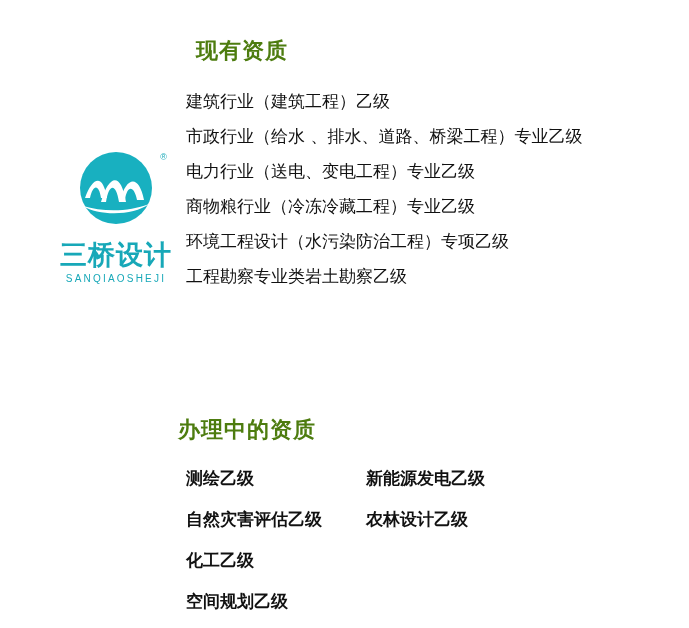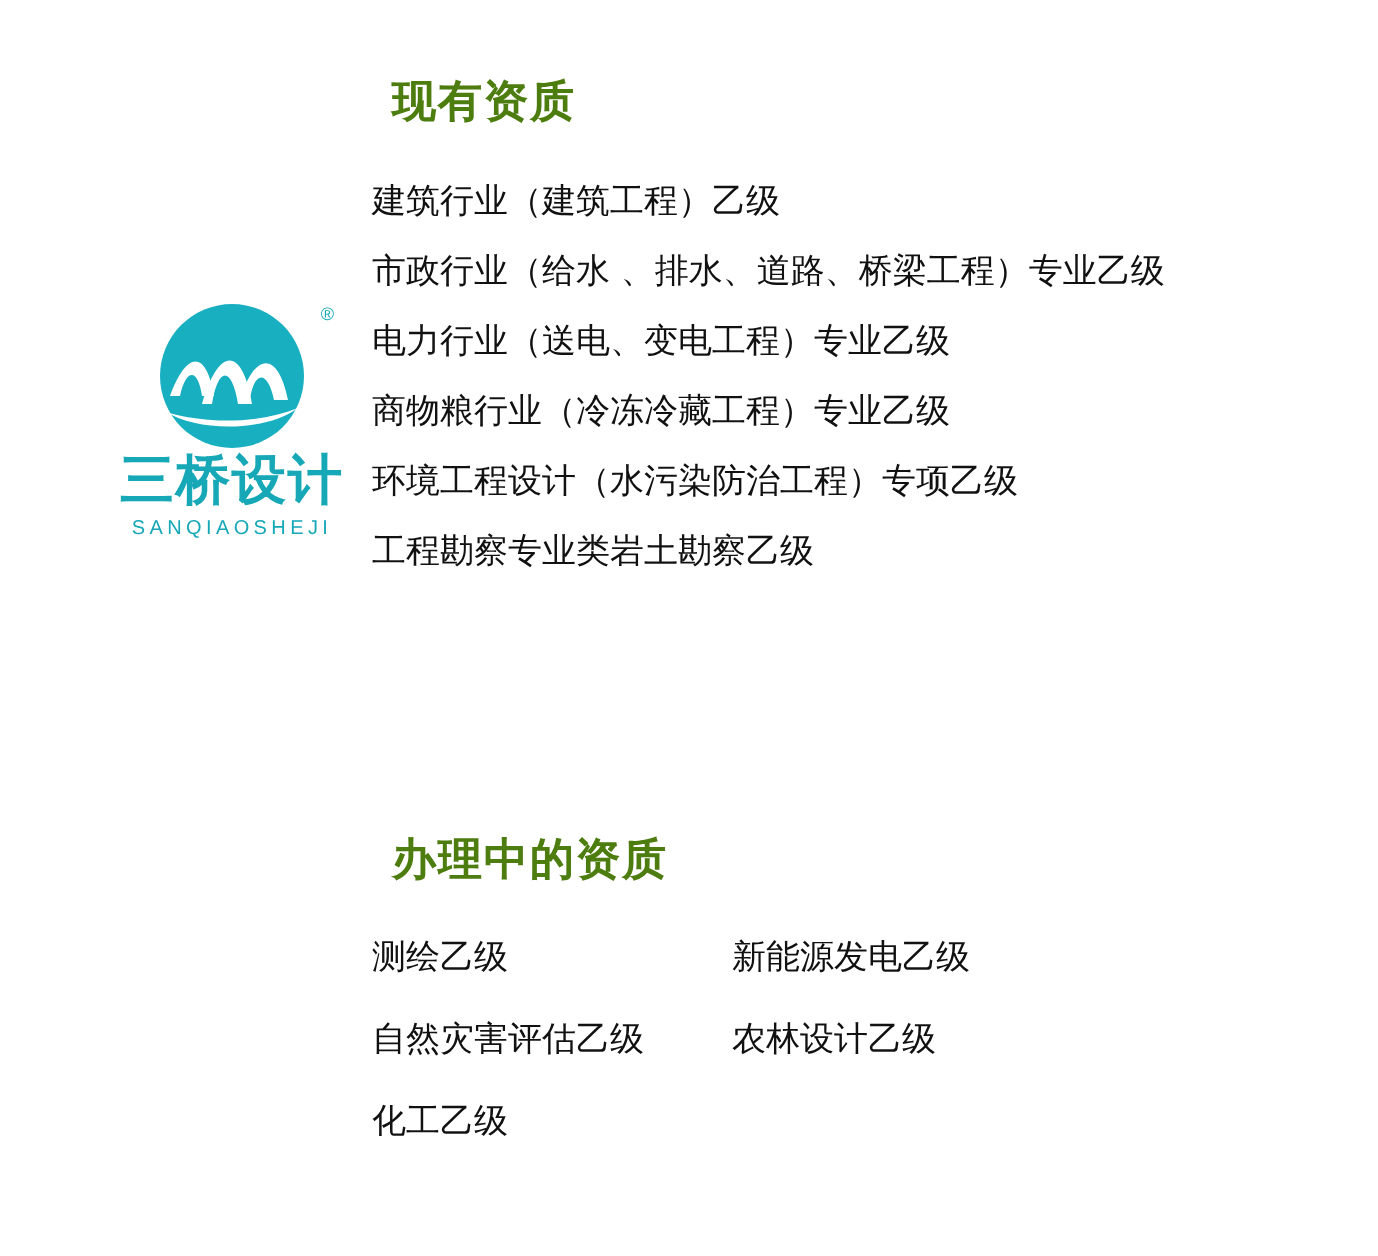--- a/index.html
+++ b/index.html
@@ -39,21 +39,21 @@
   }
   .logo-r {
     position: absolute;
     right: 2px;
     top: 2px;
     font-size: 9px;
     color: #17a8b8;
     font-family: "Liberation Sans", sans-serif;
   }
   .logo-name {
-    margin-top: 0;
+    margin-top: 14px;
     font-size: 27px;
     font-weight: bold;
     color: #17a8b8;
     letter-spacing: 1px;
     font-family: "DejaVu Sans", "Liberation Sans", sans-serif;
     line-height: 1.1;
   }
   .logo-pinyin {
     margin-top: 3px;
     font-size: 10px;
@@ -65,21 +65,21 @@
   
   .section-title {
     position: absolute;
     color: #4d7c0f;
     font-weight: bold;
     font-size: 22px;
     letter-spacing: 1px;
     font-family: "DejaVu Sans", "Liberation Sans", sans-serif;
   }
   #title-existing { left: 196px; top: 36px; }
-  #title-processing { left: 196px; top: 415px; }
+  #title-processing { left: 178px; top: 415px; }
 
   .qual-list {
     position: absolute;
     left: 186px;
     top: 84px;
     width: 480px;
   }
   .qual-item {
     font-size: 17px;
     color: #111111;
@@ -92,20 +92,21 @@
   
   .proc-grid {
     position: absolute;
     left: 186px;
     top: 458px;
     width: 420px;
   }
   .proc-row {
     display: flex;
     align-items: baseline;
+    font-weight: bold;
   }
   .proc-cell {
     font-size: 17px;
     color: #111111;
     padding: 9px 0;
     white-space: nowrap;
     font-family: "DejaVu Sans", "Liberation Sans", sans-serif;
   }
   .proc-cell.col1 { width: 180px; }
   .proc-cell.col2 { width: 220px; }
@@ -149,15 +150,19 @@
       <div class="proc-cell col1">测绘乙级</div>
       <div class="proc-cell col2">新能源发电乙级</div>
     </div>
     <div class="proc-row">
       <div class="proc-cell col1">自然灾害评估乙级</div>
       <div class="proc-cell col2">农林设计乙级</div>
     </div>
     <div class="proc-row">
       <div class="proc-cell col2">化工乙级</div>
     </div>
+    <div class="proc-row">
+      <div class="proc-cell col1">空间规划乙级</div>
+      <div class="proc-cell col2 empty"></div>
+    </div>
   </div>
 
 </div>
 
 </body></html>

